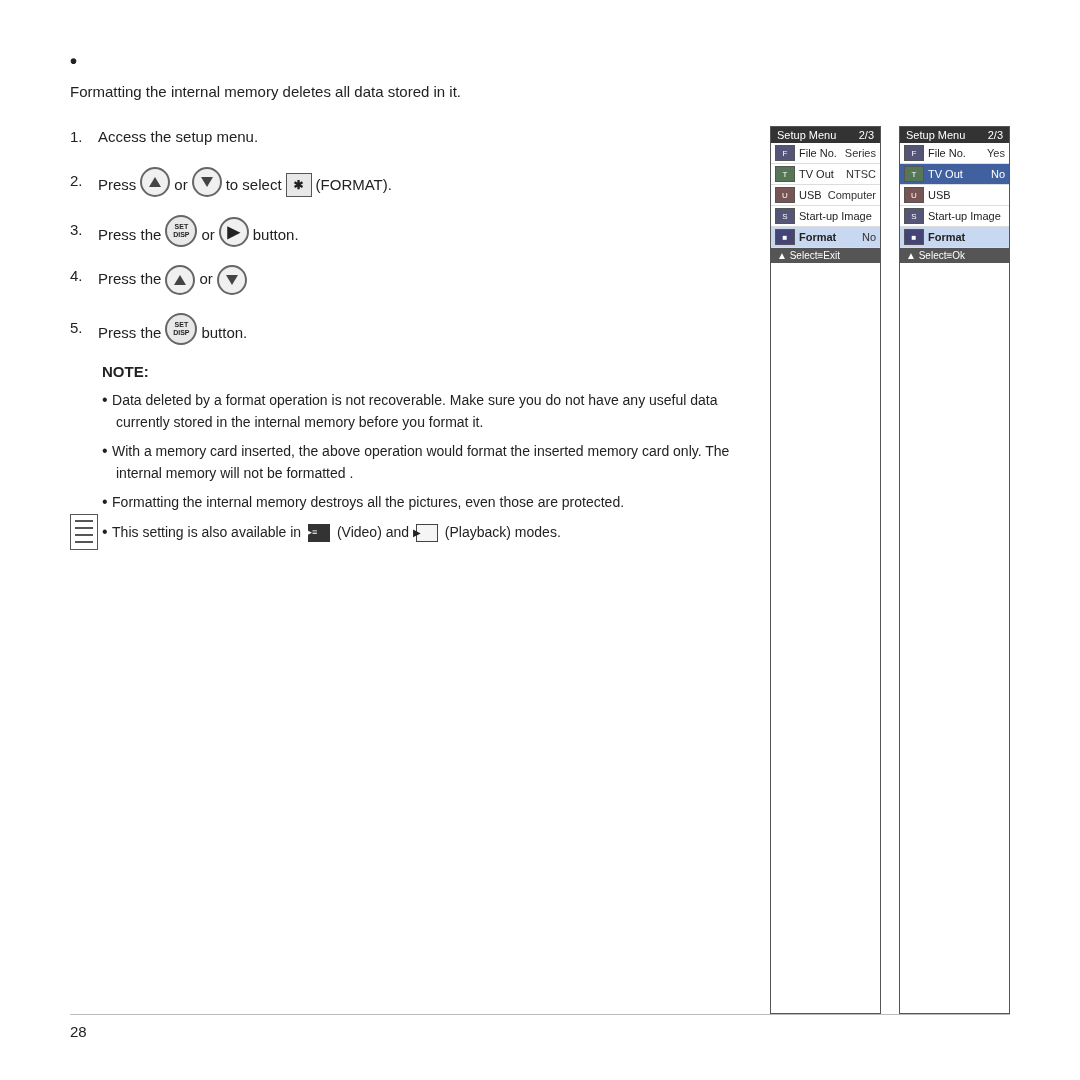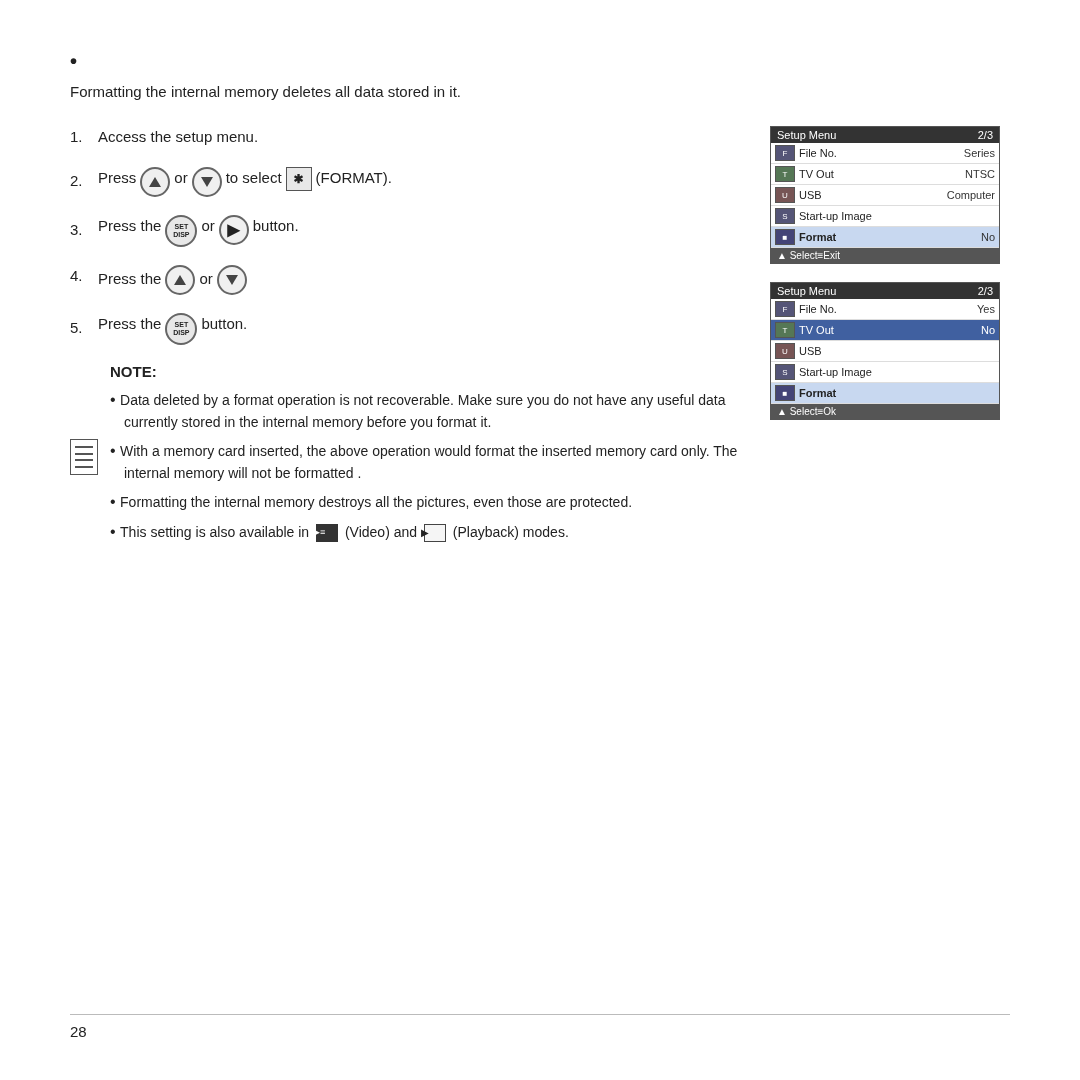--- a/index.html
+++ b/index.html
@@ -28,39 +28,39 @@
       display: flex;
       flex-direction: row;
       gap: 30px;
       flex: 1;
     }
     .left-col {
       flex: 1;
     }
     .right-col {
       display: flex;
-      flex-direction: column;
+      flex-direction: row;
       gap: 18px;
       width: 240px;
       padding-top: 0px;
     }
     .step {
       display: flex;
       align-items: flex-start;
       margin-bottom: 18px;
       font-size: 15px;
       line-height: 1.5;
     }
     .step-num {
       min-width: 28px;
       font-weight: normal;
     }
     .step-content {
       display: flex;
-      align-items: flex-start;
+      align-items: flex-end;
       flex-wrap: wrap;
       gap: 4px;
     }
     
     .menu-screenshot {
       border: 1.5px solid #555;
       background: #fff;
       width: 230px;
     }
     .menu-header {
@@ -114,22 +114,22 @@
       background: #555;
       color: #fff;
       font-size: 10px;
       padding: 2px 6px;
       display: flex;
     }
     
     .note-section {
       margin-top: 18px;
       display: flex;
-      gap: 12px;
-      align-items: center;
+      gap: 4px;
+      align-items: flex-end;
     }
     .note-icon {
       width: 28px;
       height: 36px;
       border: 1.5px solid #555;
       flex-shrink: 0;
       display: flex;
       flex-direction: column;
       justify-content: space-evenly;
       padding: 3px 4px;

